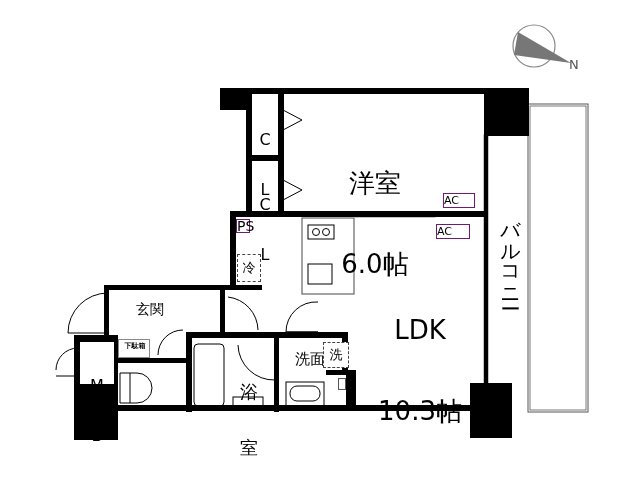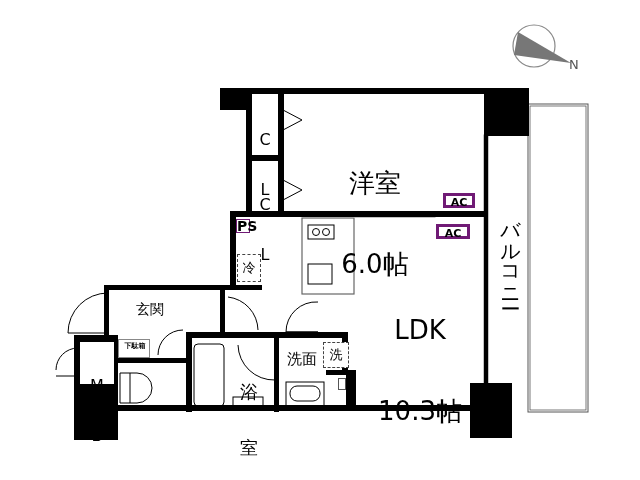--- a/index.html
+++ b/index.html
@@ -2,21 +2,21 @@
 <html><head>
 <meta charset="utf-8">
 <style>
   html,body{margin:0;padding:0;background:#ffffff;}
   body{width:640px;height:480px;position:relative;overflow:hidden;font-family:"DejaVu Sans","Liberation Sans",sans-serif;color:#000;}
   .abs{position:absolute;}
   .wall{position:absolute;background:#000;}
   .room-label{position:absolute;text-align:center;color:#000;line-height:1.05;white-space:pre;}
   .box{position:absolute;border:1.5px solid #000;background:#fff;box-sizing:border-box;}
   .thin{position:absolute;border:1px solid #555;box-sizing:border-box;}
-  .tag{position:absolute;border:3px solid #701a75;font-size:11px;text-align:center;line-height:13px;background:#fff;box-sizing:border-box;font-weight:bold;}
+  .tag{position:absolute;border:1px solid #701a75;font-size:11px;text-align:left;line-height:13px;background:#fff;box-sizing:border-box;}
   .dashed{position:absolute;border:1.5px dashed #444;box-sizing:border-box;text-align:center;background:#fff;}
   svg{position:absolute;left:0;top:0;}
 </style>
 </head>
 <body>
 
 <div class="abs" style="left:510px;top:22px;width:70px;height:60px;">
   <svg width="70" height="60">
     <circle cx="24" cy="24" r="21" fill="none" stroke="#888" stroke-width="1.2"></circle>
     <polygon points="8,10 4,33 61,41" fill="#777"></polygon>
@@ -128,17 +128,17 @@
     <div>M</div>
     <div>B</div>
   </div>
 </div>
 
 <div class="room-label" style="left:234px;top:345px;width:30px;font-size:18px;">
   <div>浴</div>
   <div>室</div>
 </div>
 
-<div class="room-label" style="left:272px;top:352px;width:60px;font-size:15px;">洗面</div>
+<div class="room-label" style="left:280px;top:352px;width:60px;font-size:15px;">洗面</div>
 <div class="dashed" style="left:323px;top:342px;width:26px;height:26px;font-size:13px;line-height:24px;">
   <span>洗</span>
 </div>
 <div class="thin" style="left:338px;top:378px;width:8px;height:12px;"></div>
 
 </body></html>

